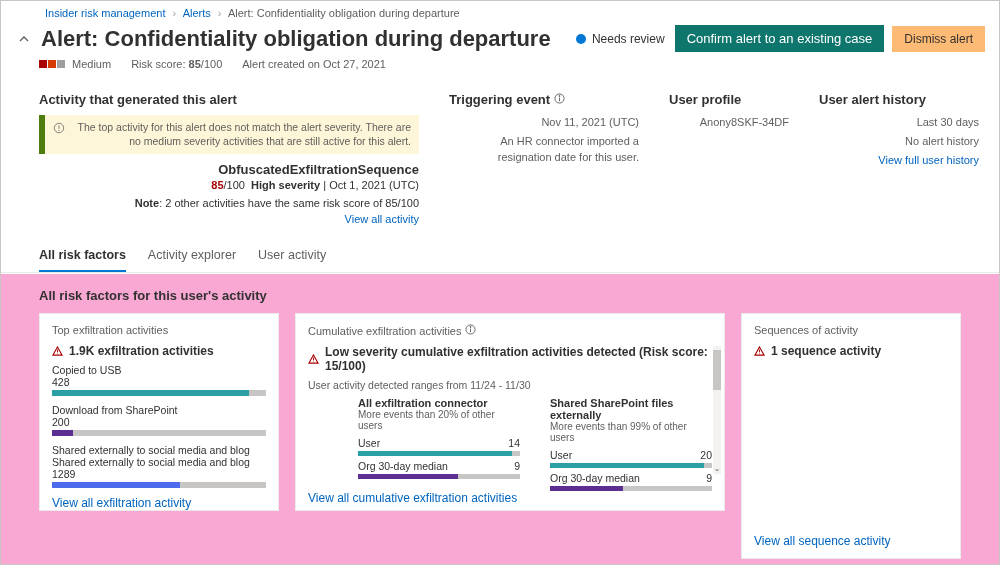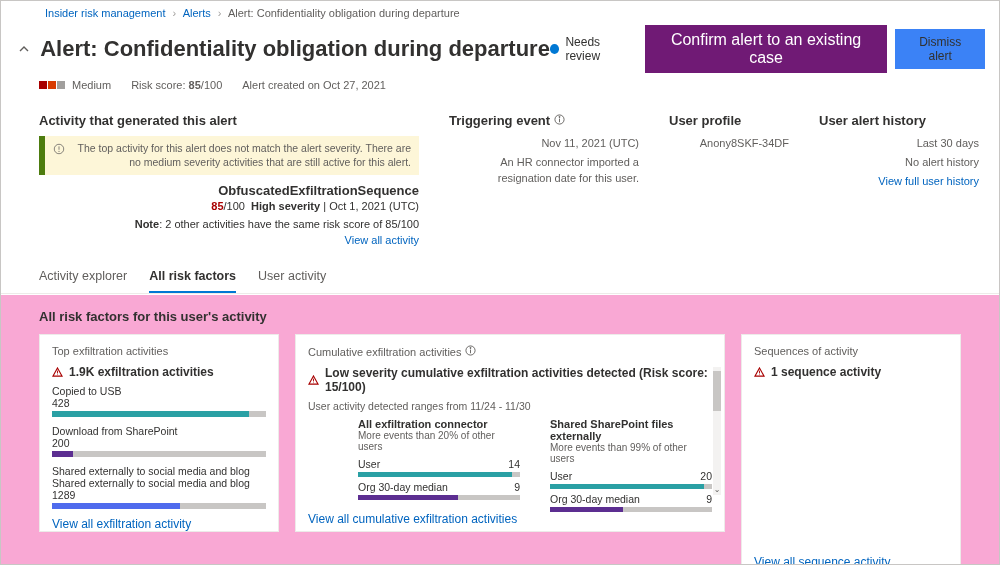--- a/index.html
+++ b/index.html
@@ -26,25 +26,25 @@
   .chev {
     width: 18px; height: 18px; border: none; background: none; cursor: pointer;
     display: inline-flex; align-items: center; justify-content: center;
     margin-right: 8px; color: #605e5c;
   }
   .h1 { font-size: 22px; font-weight: 600; flex: 0 0 auto; }
   .spacer { flex: 1 1 auto; }
   .needs-review { display: inline-flex; align-items: center; font-size: 12px; margin-right: 10px; color: #323130; }
   .blue-dot { width: 10px; height: 10px; background: #0078d4; border-radius: 50%; margin-right: 6px; }
   .btn-primary {
-    background: #701a75; color: #fff; border: none; padding: 6px 12px;
-    font-size: 16px; cursor: pointer; margin-right: 8px;
+    background: #0f766e; color: #fff; border: none; padding: 6px 12px;
+    font-size: 13px; cursor: pointer; margin-right: 8px;
   }
   .btn-secondary {
-    background: #3b82f6; color: #323130; border: none; padding: 6px 12px; font-size: 12px; cursor: pointer;
+    background: #fdba74; color: #323130; border: none; padding: 6px 12px; font-size: 12px; cursor: pointer;
   }
 
   
   .sev-row { padding: 0 14px 8px 38px; display: flex; align-items: center; font-size: 11px; color: #605e5c; }
   .sev-squares { display: inline-flex; margin-right: 6px; }
   .sq { width: 8px; height: 8px; margin-right: 1px; }
   .sq1 { background: #a80000; }
   .sq2 { background: #d83b01; }
   .sq3 { background: #a19f9d; }
   .sev-row .dot { margin: 0 10px; }
@@ -213,22 +213,22 @@
 
   <div class="col col-hist">
     <div class="sect-h">User alert history</div>
     <div class="small-grey">Last 30 days</div>
     <div class="small-grey" style="margin-top:4px;">No alert history</div>
     <a class="viewall">View full user history</a>
   </div>
 </div>
 
 <div class="tabs">
+  <div class="tab active">All risk factors</div>
   <div class="tab">Activity explorer</div>
-  <div class="tab active">All risk factors</div>
   <div class="tab">User activity</div>
 </div>
 
 <div class="body-sec">
   <div class="body-h">All risk factors for this user's activity</div>
   <div class="cards">
 
     <div class="card card-top">
       <div class="card-title">Top exfiltration activities</div>
       <div class="card-headline">

